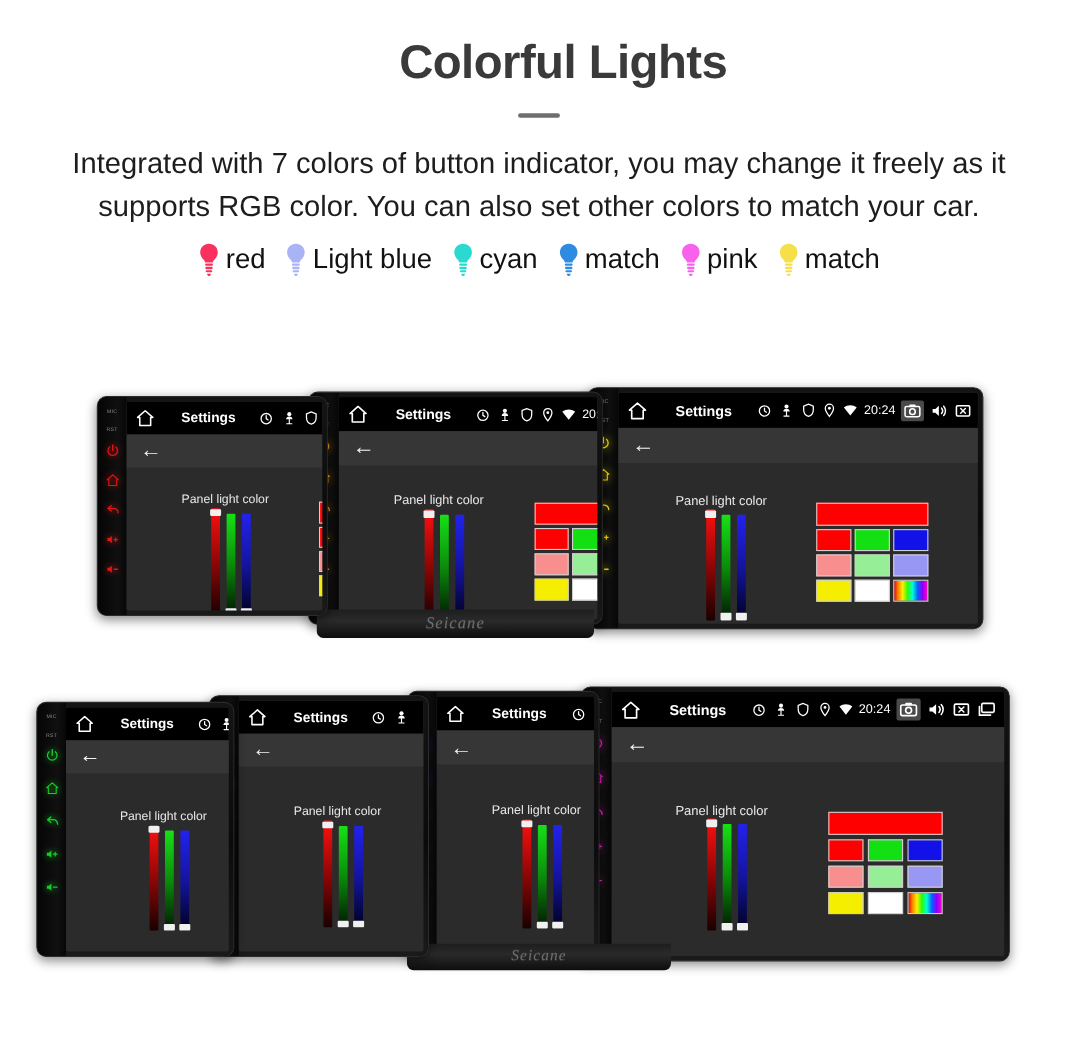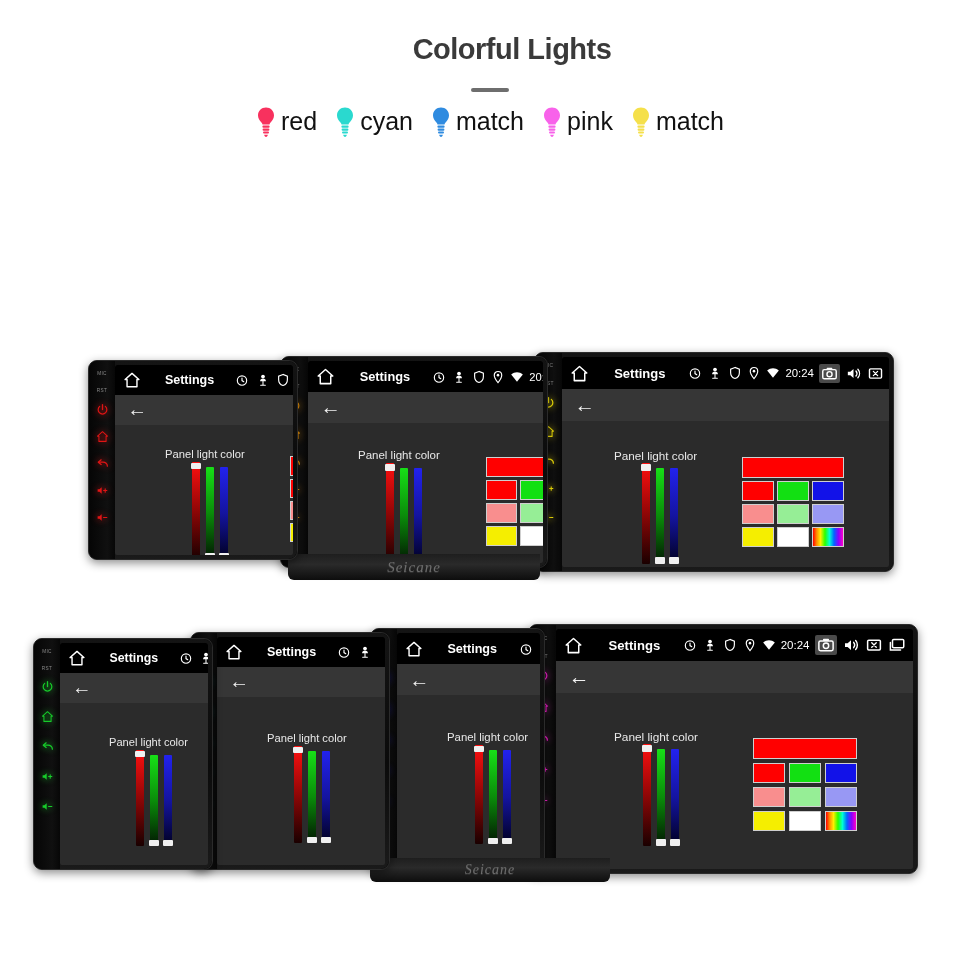--- a/index.html
+++ b/index.html
@@ -8,21 +8,21 @@
     width: 980px; height: 953px;
     background: #ffffff;
     font-family: "Liberation Sans", sans-serif;
     overflow: hidden;
     position: relative;
   }
 
   
   .header { width: 100%; padding-top: 34px; text-align: center; }
   .page-title {
-    font-size: 29px; font-weight: bold; color: #3a3a3a;
+    font-size: 43px; font-weight: bold; color: #3a3a3a;
     letter-spacing: -0.5px; line-height: 1.1;
     font-family: "Liberation Sans", sans-serif;
     padding-left: 44px;
   }
   .title-rule {
     width: 38px; height: 4px; background: #6e6e6e;
     margin: 22px auto 0 auto; border-radius: 2px;
   }
   .subtitle {
     margin: 22px auto 0 auto; width: 900px;
@@ -117,32 +117,43 @@
     position: absolute; left: 0; right: 0; bottom: 0;
     background: linear-gradient(180deg,#1e1e1e 0%, #2a2a2a 40%, #0d0d0d 100%);
   }
 </style>
 </head>
 <body>
 
 <div class="header">
   <div class="page-title">Colorful Lights</div>
   <div class="title-rule"></div>
+  <div class="subtitle">Integrated with 7 colors of button indicator, you may change it freely as it supports RGB color. You can also set other colors to match your car.</div>
 </div>
 
 <div class="legend" id="legend">
     <div class="legend-item">
       <svg class="bulb" width="20" height="32" viewBox="0 0 20 32">
     <path d="M10 1.5c-4.6 0-8 3.5-8 7.9 0 3.1 1.7 5 3 6.5.9 1 1.4 1.7 1.5 2.7h7c.1-1 .6-1.7 1.5-2.7 1.3-1.5 3-3.4 3-6.5 0-4.4-3.4-7.9-8-7.9z" fill="#f8315e"></path>
     <rect x="6.4" y="19.6" width="7.2" height="2.1" rx="1" fill="#f8315e"></rect>
     <rect x="6.6" y="22.6" width="6.8" height="2.1" rx="1" fill="#f8315e"></rect>
     <rect x="7.0" y="25.6" width="6.0" height="2.0" rx="1" fill="#f8315e"></rect>
     <path d="M8.2 28.8h3.6c-.2 1.4-.9 2.1-1.8 2.1s-1.6-.7-1.8-2.1z" fill="#f8315e"></path>
   </svg>
       <span class="legend-label">red</span>
+    </div>
+    <div class="legend-item">
+      <svg class="bulb" width="20" height="32" viewBox="0 0 20 32">
+    <path d="M10 1.5c-4.6 0-8 3.5-8 7.9 0 3.1 1.7 5 3 6.5.9 1 1.4 1.7 1.5 2.7h7c.1-1 .6-1.7 1.5-2.7 1.3-1.5 3-3.4 3-6.5 0-4.4-3.4-7.9-8-7.9z" fill="#a8b4f5"></path>
+    <rect x="6.4" y="19.6" width="7.2" height="2.1" rx="1" fill="#a8b4f5"></rect>
+    <rect x="6.6" y="22.6" width="6.8" height="2.1" rx="1" fill="#a8b4f5"></rect>
+    <rect x="7.0" y="25.6" width="6.0" height="2.0" rx="1" fill="#a8b4f5"></rect>
+    <path d="M8.2 28.8h3.6c-.2 1.4-.9 2.1-1.8 2.1s-1.6-.7-1.8-2.1z" fill="#a8b4f5"></path>
+  </svg>
+      <span class="legend-label">Light blue</span>
     </div>
     <div class="legend-item">
       <svg class="bulb" width="20" height="32" viewBox="0 0 20 32">
     <path d="M10 1.5c-4.6 0-8 3.5-8 7.9 0 3.1 1.7 5 3 6.5.9 1 1.4 1.7 1.5 2.7h7c.1-1 .6-1.7 1.5-2.7 1.3-1.5 3-3.4 3-6.5 0-4.4-3.4-7.9-8-7.9z" fill="#2ad9cf"></path>
     <rect x="6.4" y="19.6" width="7.2" height="2.1" rx="1" fill="#2ad9cf"></rect>
     <rect x="6.6" y="22.6" width="6.8" height="2.1" rx="1" fill="#2ad9cf"></rect>
     <rect x="7.0" y="25.6" width="6.0" height="2.0" rx="1" fill="#2ad9cf"></rect>
     <path d="M8.2 28.8h3.6c-.2 1.4-.9 2.1-1.8 2.1s-1.6-.7-1.8-2.1z" fill="#2ad9cf"></path>
   </svg>
       <span class="legend-label">cyan</span>

